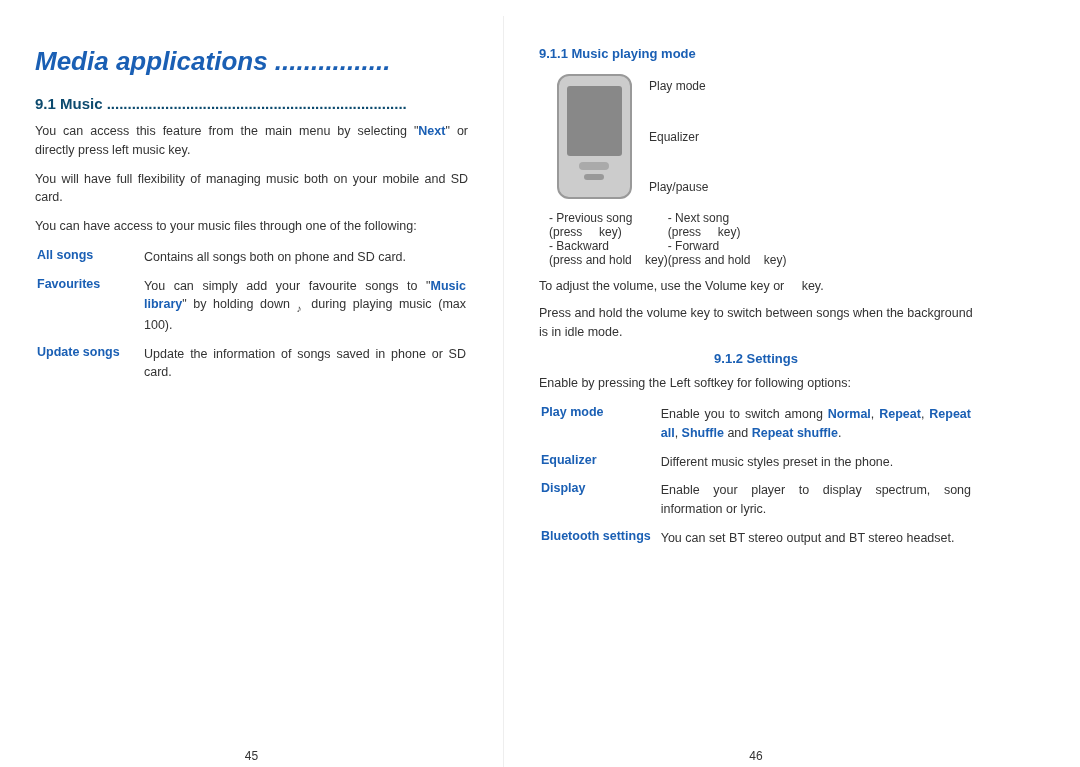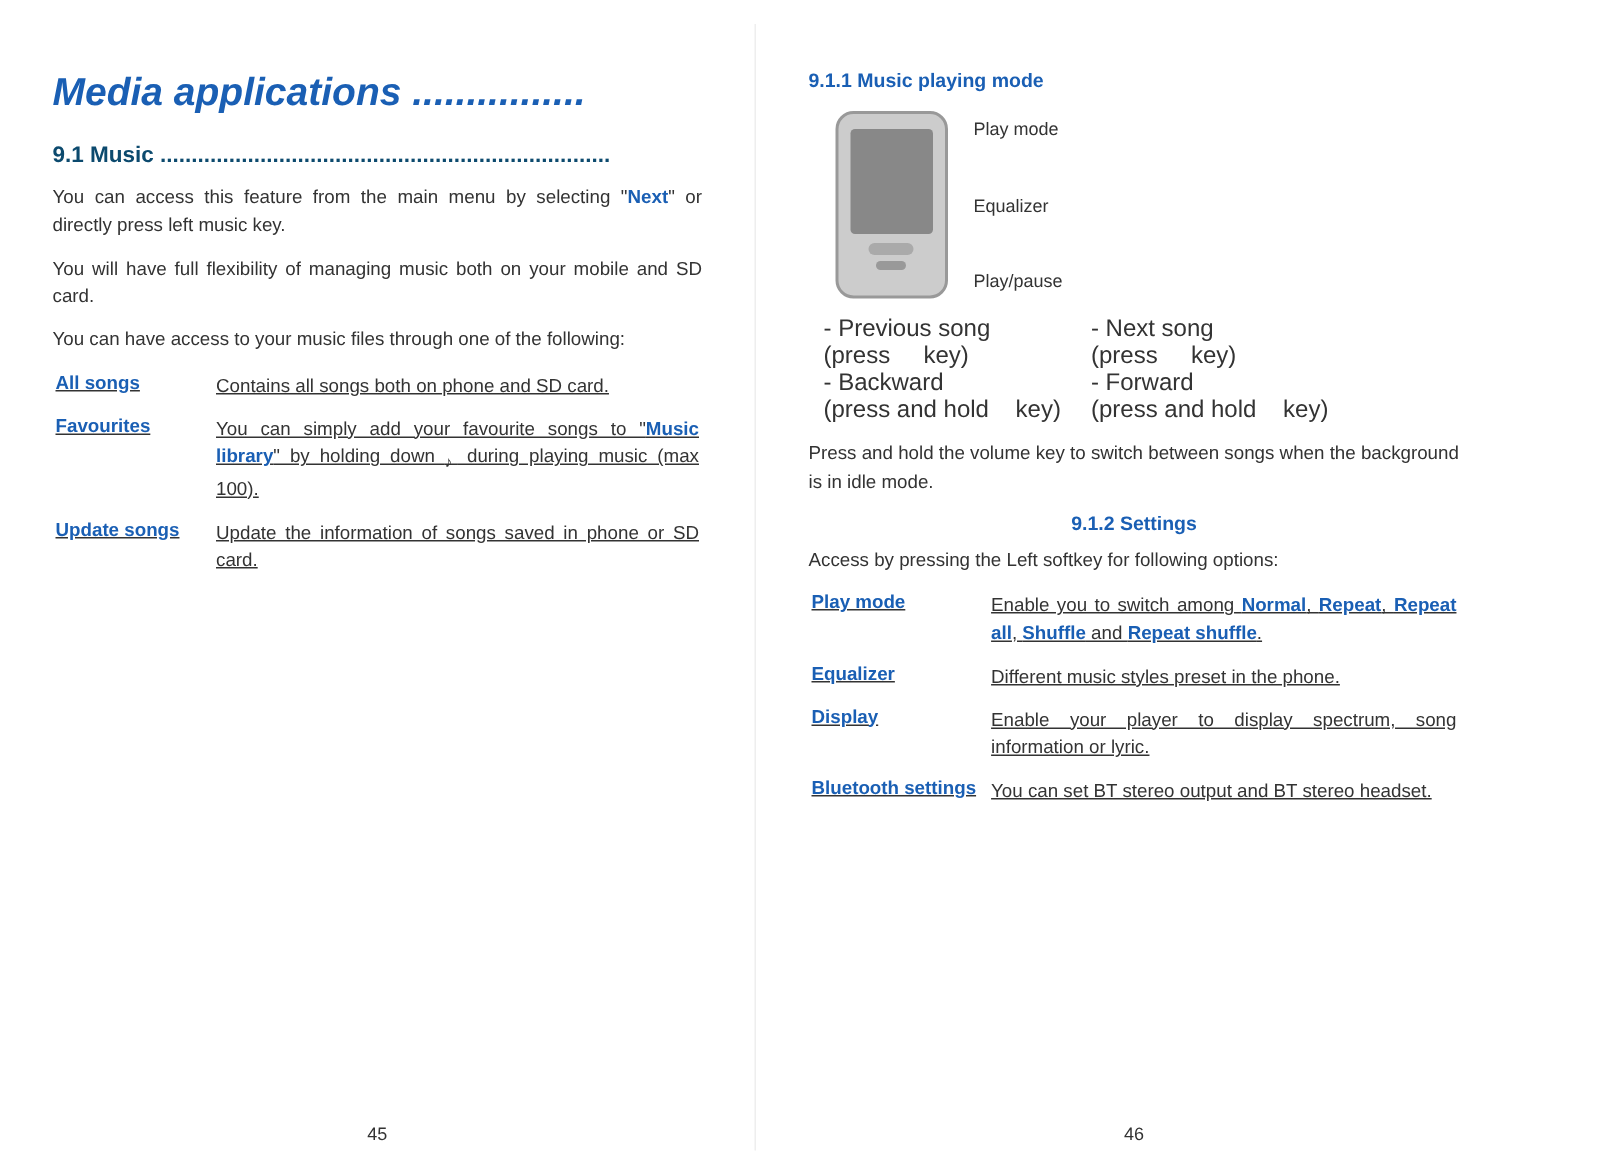--- a/index.html
+++ b/index.html
@@ -52,21 +52,20 @@
     .bold-blue {
       color: #1a5fb4;
       font-weight: bold;
     }
     .bold-text {
       font-weight: bold;
     }
     .definition-table {
       width: 100%;
       margin-bottom: 8px;
-      text-decoration: underline;
     }
     .definition-table tr {
       vertical-align: top;
     }
     .def-term {
       color: #1a5fb4;
       font-weight: bold;
       font-size: 12.5px;
       width: 105px;
       padding-right: 8px;
@@ -144,41 +143,44 @@
       </div>
     </div>
 
     <div style="display:flex; flex-direction:column; justify-content:space-between; height:125px; padding: 5px 0; margin-top:5px;">
       <div style="font-size:12px; color:#333; margin-bottom:4px;">Play mode</div>
       <div style="font-size:12px; color:#333; margin-bottom:4px;">Equalizer</div>
       <div style="font-size:12px; color:#333;">Play/pause</div>
     </div>
   </div>
 
-  <div style="display:flex; gap:20px; margin-bottom:10px; margin-left:10px; font-size:16px; color:#333;">
+  <div style="display:flex; margin-bottom:10px; margin-left:10px; font-size:12px; color:#333;">
     <div>
       <div>- Previous song</div>
       <div>(press &nbsp;&nbsp;&nbsp; key)</div>
       <div>- Backward</div>
       <div>(press and hold &nbsp;&nbsp; key)</div>
     </div>
     <div>
       <div>- Next song</div>
       <div>(press &nbsp;&nbsp;&nbsp; key)</div>
       <div>- Forward</div>
       <div>(press and hold &nbsp;&nbsp; key)</div>
     </div>
   </div>
 
   <p class="volume-text">
+    To adjust the volume, use the Volume key or &nbsp;&nbsp;&nbsp; key.
+  </p>
+  <p class="volume-text">
     Press and hold the volume key to switch between songs when the background is in idle mode.
   </p>
 
   <div class="subsection-heading" style="margin-top:10px;text-align:center;">9.1.2    Settings</div>
-  <p class="body-text">Access by pressing the Left softkey for following options:</p>
+  <p class="body-text">Enable by pressing the Left softkey for following options:</p>
 
   <table class="definition-table">
     <tbody>
         <tr>
       <td class="def-term">Play mode</td>
       <td class="def-desc">
         Enable you to switch among <span class="bold-blue">Normal</span>, <span class="bold-blue">Repeat</span>, <span class="bold-blue">Repeat all</span>, <span class="bold-blue">Shuffle</span> and <span class="bold-blue">Repeat shuffle</span>.
       </td>
     </tr>
     <tr>

